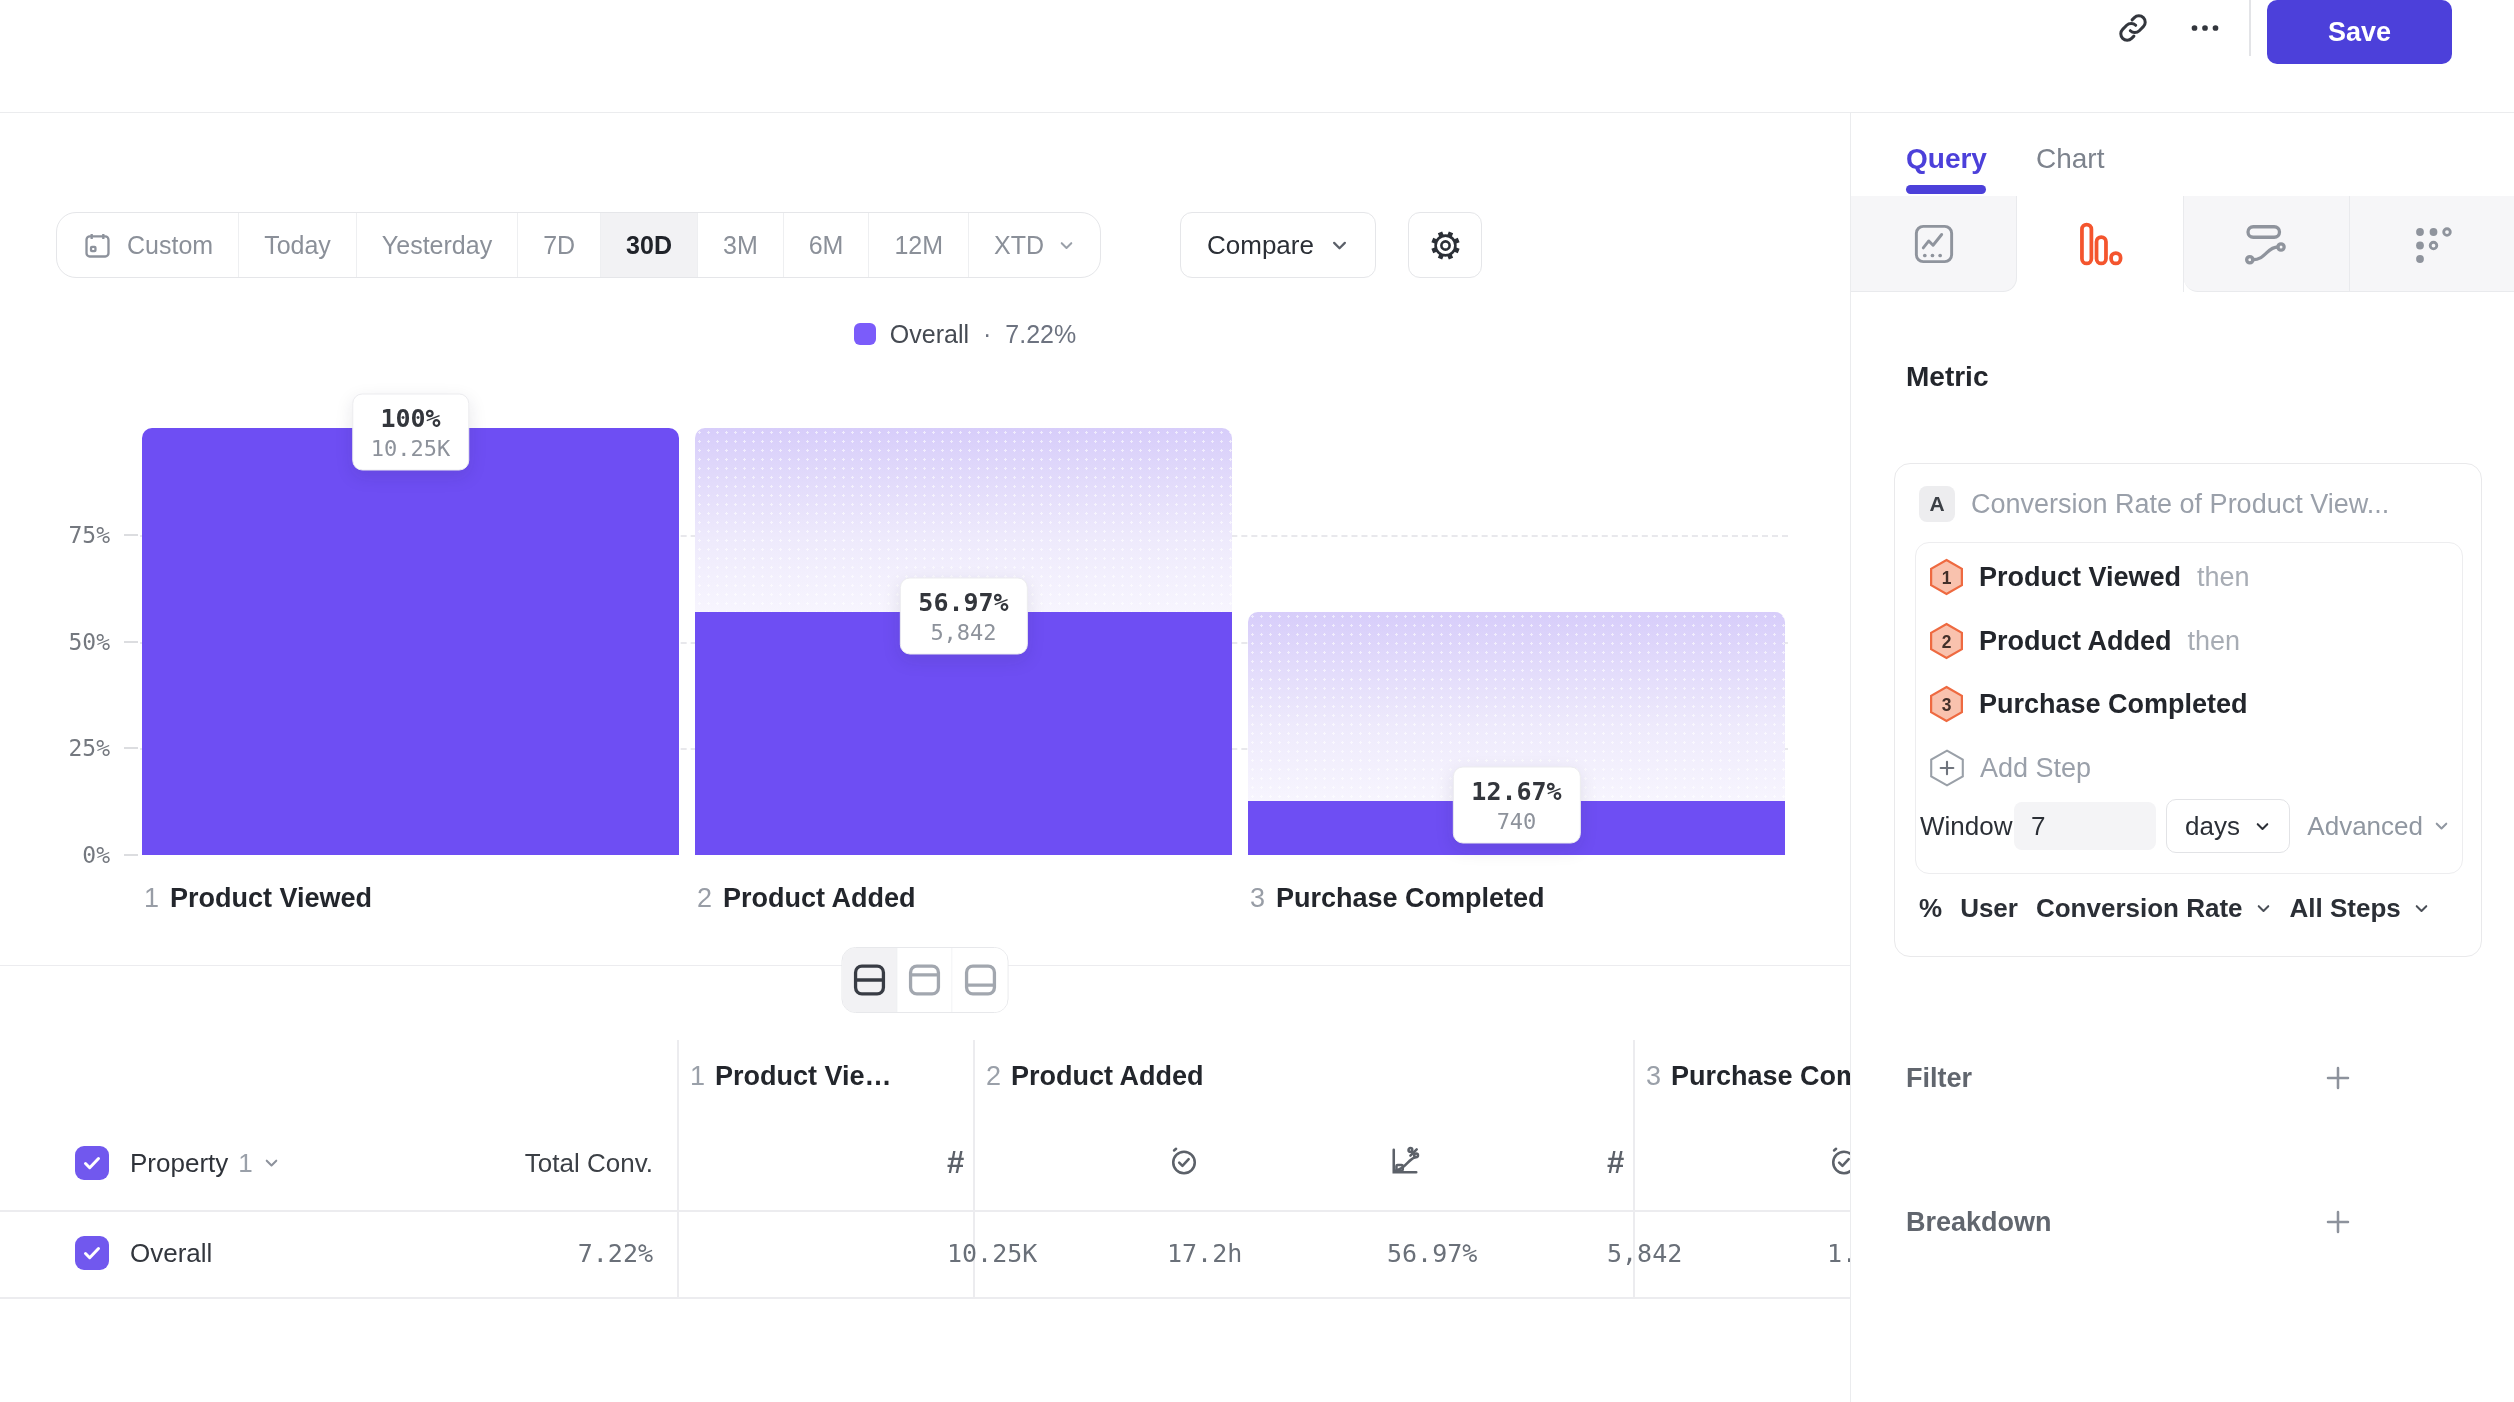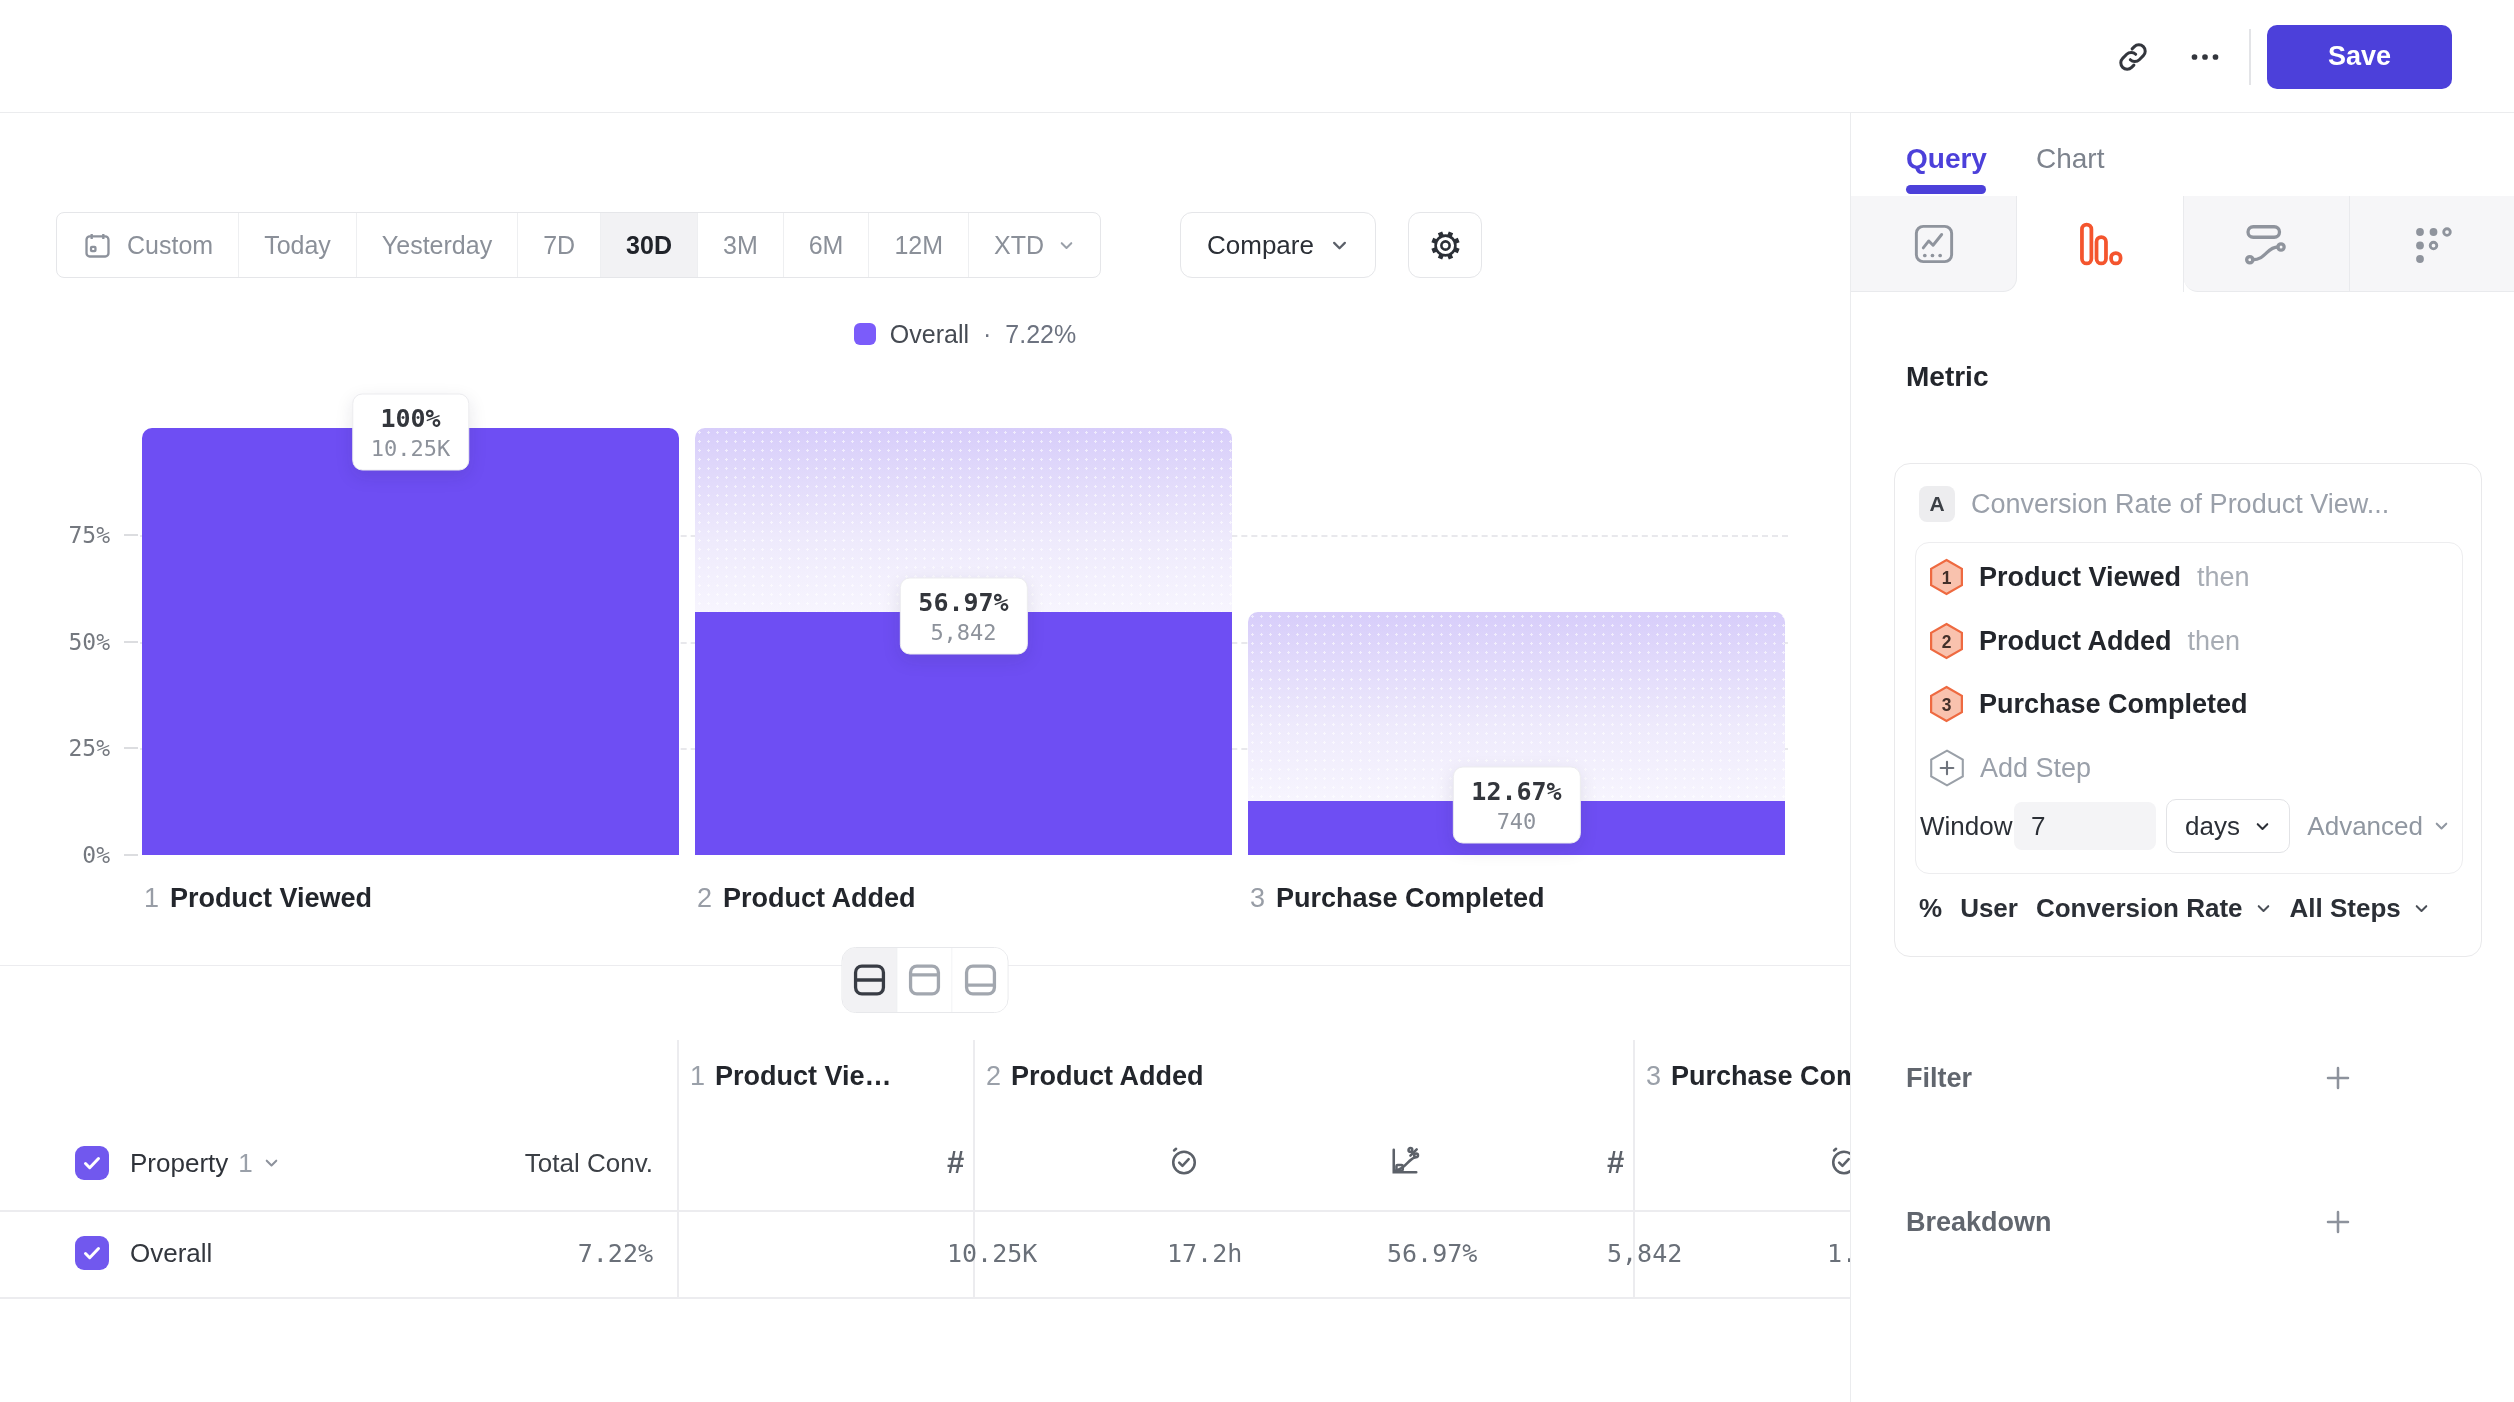--- a/index.html
+++ b/index.html
@@ -7,29 +7,29 @@
   body{position:relative;overflow:hidden;background:#fff;color:#2b2f36;font-family:"Liberation Sans",sans-serif}
   button{background:none;border:none;font:inherit;color:inherit;cursor:pointer}
   i{font-style:normal;display:inline-flex;align-items:center;justify-content:center}
 
   
   .topbar{position:absolute;left:0;top:0;width:2514px;height:113px;background:#fff;border-bottom:1.5px solid #ebecee}
   .breadcrumb{position:absolute;left:56px;top:0;height:113px;display:flex;align-items:center;gap:20px;font-size:27px}
   .crumb-parent{color:#8b9097;font-weight:500}
   .crumb-sep{color:#bcc1c8}
   .crumb-current{color:#2c3037;font-weight:600}
-  .topbar-right{position:absolute;right:62px;top:0;height:113px;display:flex;align-items:center;gap:16px}
+  .topbar-right{position:absolute;right:62px;top:0;height:113px;display:flex;gap:16px}
   .iconbtn{width:56px;height:56px;display:flex;align-items:center;justify-content:center;color:#33363d;border-radius:10px}
   .vdiv{width:2px;height:56px;background:#e3e4e7}
   .save-btn{width:185px;height:64px;border-radius:10px;background:#4c40da;color:#fff;font-size:27px;font-weight:600}
 
   
   .main{position:absolute;left:0;top:113px;width:1850px;height:1289px;overflow:hidden;background:#fff}
 
-  .rangebar{position:absolute;left:56px;top:99px;height:66px;display:inline-flex;align-items:stretch;border:1.5px solid #e5e6e9;border-radius:8px;overflow:hidden;background:#fff}
+  .rangebar{position:absolute;left:56px;top:99px;height:66px;display:inline-flex;align-items:stretch;border:1.5px solid #e5e6e9;border-radius:20px;overflow:hidden;background:#fff}
   .range{display:flex;align-items:center;gap:14px;padding:0 25px;font-size:25px;color:#8b9099;border-right:1.5px solid #eeeff1;white-space:nowrap}
   .range:last-child{border-right:none}
   .range.active{background:#f2f2f4;color:#202329;font-weight:600}
   .range .cal{color:#8d929c}
   .range .chev{color:#9aa0a9}
 
   .pill{position:absolute;top:99px;height:66px;display:inline-flex;align-items:center;gap:16px;padding:0 26px;border:1.5px solid #e5e6e9;border-radius:12px;font-size:26px;color:#2b2f36;font-weight:500;background:#fff;white-space:nowrap}
   .pill .chev{color:#5b6069}
   .compare-btn{left:1180px}
   .gear-btn{left:1408px;width:74px;padding:0;justify-content:center}

